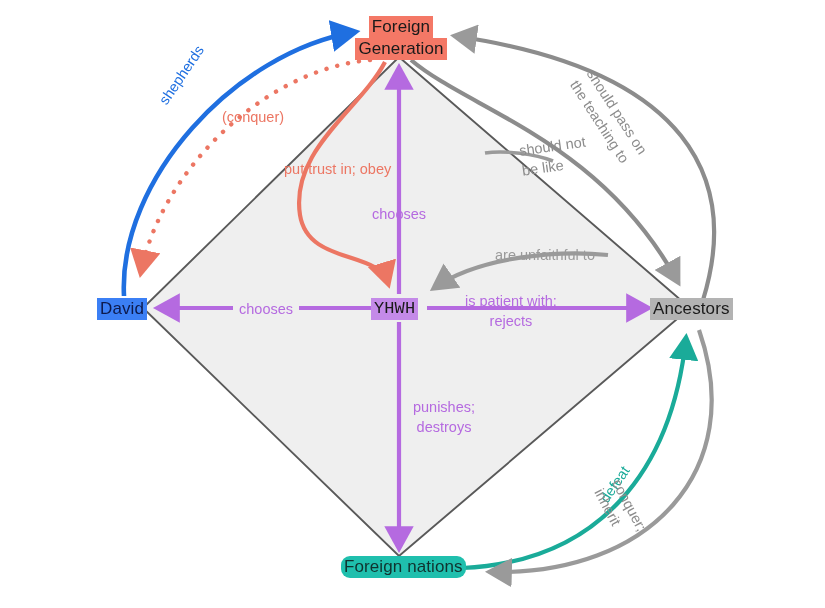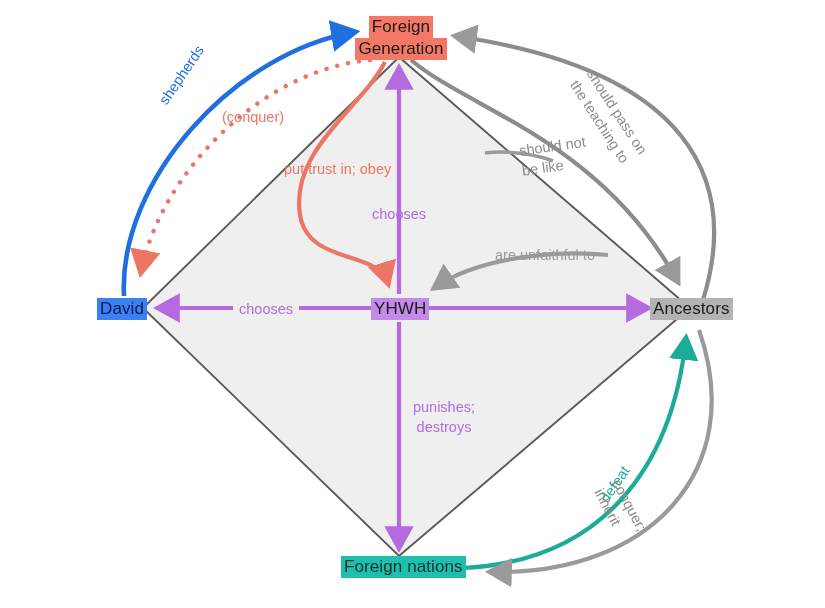--- a/index.html
+++ b/index.html
@@ -102,43 +102,47 @@
   <div class="node-label node-stack" style="left:355px; top:16px; width:92px;">
     <div><span class="chip" style="background:#f47866;">Foreign</span></div>
     <div><span class="chip" style="background:#f47866;">Generation</span></div>
   </div>
 
   <div class="node-label" style="left:97px; top:298px;">
     <span class="chip" style="background:#3b7ff5; color:#0d1a4d;">David</span>
   </div>
 
   <div class="node-label" style="left:371px; top:298px;">
-    <span class="chip" style="background:#c48ae8;">YHWH</span>
+    <span class="chip" style="background:#c48ae8;font-family:Liberation Mono, monospace;">YHWH</span>
   </div>
 
   <div class="node-label" style="left:650px; top:298px;text-align:right;">
     <span class="chip" style="background:#b3b3b3;">Ancestors</span>
   </div>
 
   <div class="node-label" style="left:341px; top:556px;">
-    <span class="chip" style="background:#1fbfad; color:#10332f;">Foreign nations</span>
+    <span class="chip" style="background:#1fbfad; color:#10332f;border-radius:9px;">Foreign nations</span>
   </div>
 
   <div class="edge-label" style="left:155px; top:98px; color:#1f6fe0; transform:rotate(-56deg); transform-origin:left top;">shepherds</div>
 
   <div class="edge-label" style="left:222px; top:108px; color:#ec7663;">(conquer)</div>
 
   <div class="edge-label two-line" style="left:284px; top:160px; color:#ec7663; text-align:left;">
     <div>put trust in; obey</div>
   </div>
 
   <div class="edge-label" style="left:372px; top:205px; color:#b56ae0;">chooses</div>
 
   <div class="edge-label" style="left:233px; top:300px; color:#b56ae0; background:#efefef; padding:0 6px;">chooses</div>
 
+  <div class="edge-label two-line" style="left:465px; top:292px; color:#b56ae0;">
+    <div>is patient with;</div>
+    <div>rejects</div>
+  </div>
 
   <div class="edge-label two-line" style="left:361px; top:398px; color:#b56ae0; width:78px;margin-left:44px;">
     <div>punishes;</div>
     <div>destroys</div>
   </div>
 
   <div class="edge-label" style="left:495px; top:246px; color:#9a9a9a;">are unfaithful to</div>
 
   <div class="edge-label two-line" style="left:598px; top:66px; color:#8c8c8c; transform:rotate(57deg); transform-origin:left top; text-align:left;">
     <div>should pass on</div>

